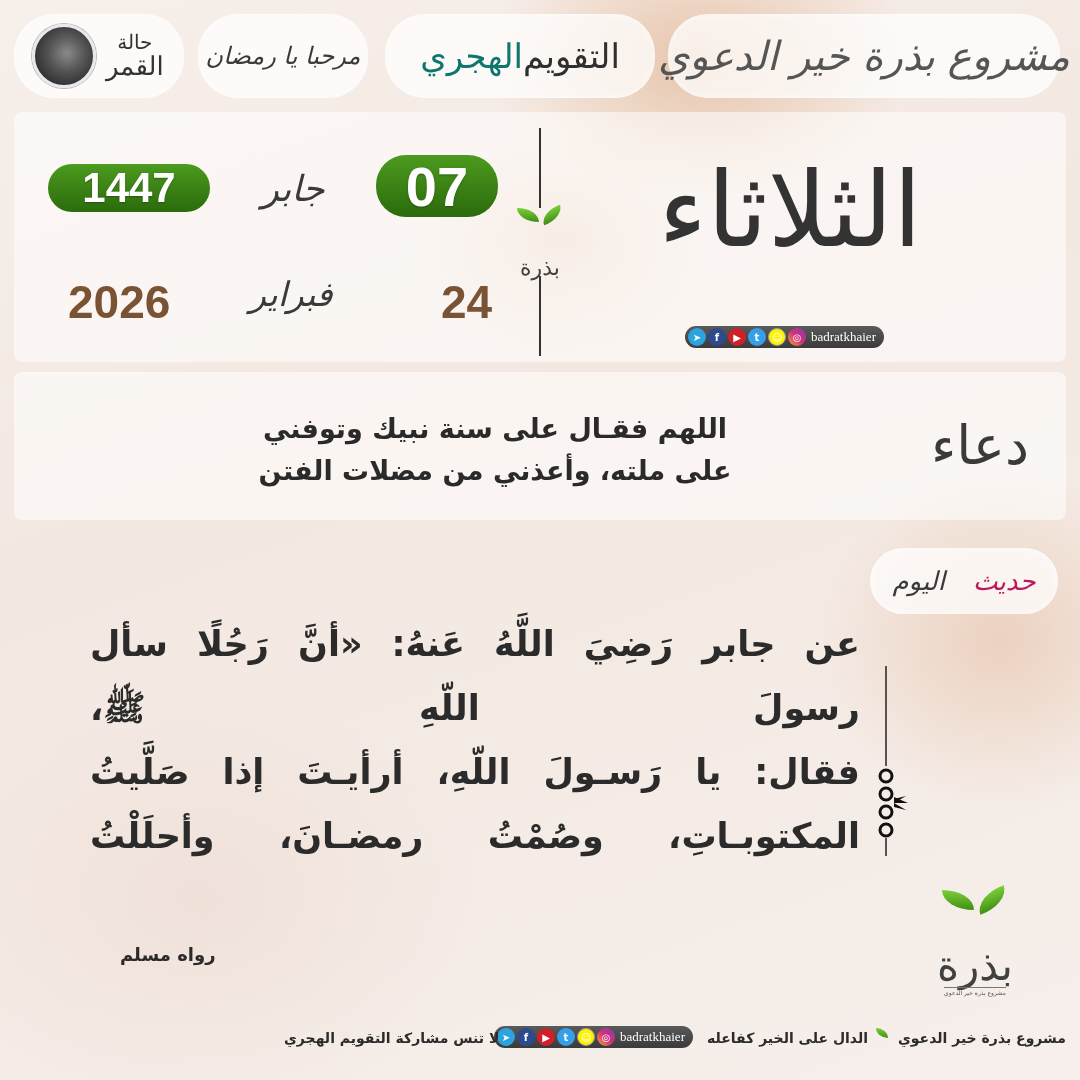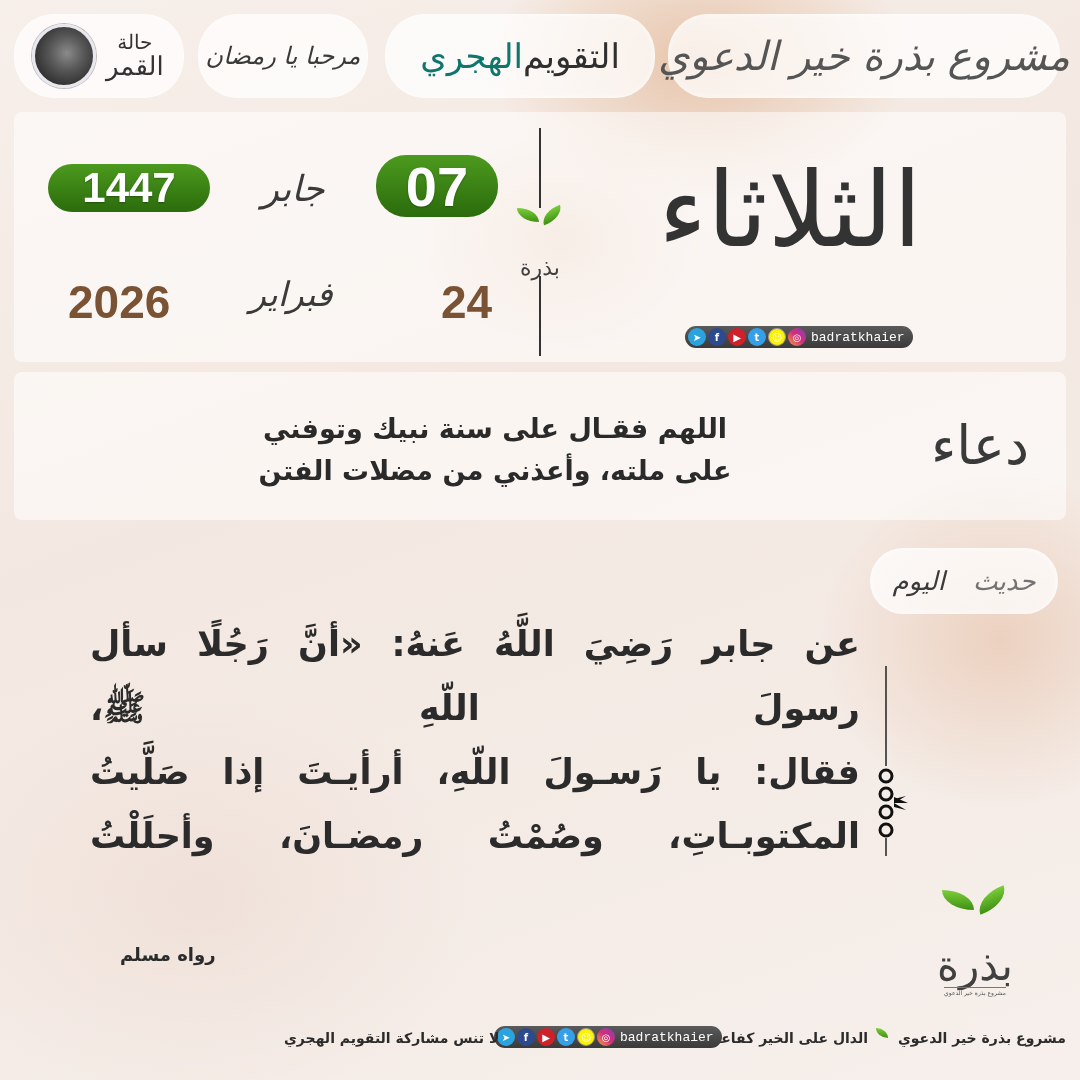--- a/index.html
+++ b/index.html
@@ -59,21 +59,21 @@
     display: flex; align-items: center; gap: 2px;
     background: linear-gradient(#5a5a5a, #3a3a3a);
     border-radius: 14px; padding: 2px 8px 2px 3px;
     direction: ltr; height: 22px;
   }
   .social .ic {
     width: 18px; height: 18px; border-radius: 50%;
     display: flex; align-items: center; justify-content: center;
     font-size: 10px; color: #fff; font-family: "DejaVu Sans", sans-serif; font-weight: bold;
   }
-  .social .handle { color: #fff; font-family: Liberation Mono, monospace; font-size: 13px; margin-left: 3px; }
+  .social .handle { color: #fff; font-family: Liberation Serif, serif; font-size: 13px; margin-left: 3px; }
   .ic.tg { background: #2aa3de; } .ic.fb { background: #2d4a8e; } .ic.yt { background: #d0202a; }
   .ic.tw { background: #35a0e8; } .ic.sc { background: #fff200; color:#fff; border:1px solid #999;} .ic.ig { background: linear-gradient(45deg,#f7a23c,#d0307a,#8a3ab9); }
 
   .divider-v { position: absolute; width: 2px; background: #333; }
   .green-badge {
     position: absolute;
     background: linear-gradient(#4c9a1e, #2b6b0c);
     border-radius: 30px;
     color: #fff; font-family: "Liberation Sans", sans-serif; font-weight: bold;
     display: flex; align-items: center; justify-content: center;
@@ -98,21 +98,21 @@
   .logo .sub { font-size: 6px; color: #555; border-top: 1px solid #777; padding-top: 1px; }
 
   
   #dua-panel { left: 14px; top: 372px; width: 1052px; height: 148px; }
   #dua-title { left: 920px; top: 395px; width: 120px; height: 100px; font-size: 54px; display:flex; align-items:center; justify-content:center; }
   #dua-text { left: 250px; top: 408px; width: 490px; text-align: center; font-family: "DejaVu Sans", sans-serif; font-weight: bold; font-size: 27px; line-height: 42px; color: #2a2a2a; }
 
   
   #hadith-pill { left: 870px; top: 548px; width: 188px; height: 66px; }
   #hadith-pill .calli { font-size: 26px; font-style: italic; }
-  #hadith-pill .g { color: #737373; margin-left: 28px; }
+  #hadith-pill .g { color: #be185d; margin-left: 28px; }
   #hadith-text {
     left: 90px; top: 612px; width: 770px;
     font-family: "DejaVu Sans", sans-serif; font-weight: bold;
     font-size: 35px; line-height: 64px; color: #2b2b2b;
     text-align: justify; text-align-last: justify;
   }
   #hadith-text .line { display: block; }
   #hadith-source { left: 120px; top: 944px; font-family: "DejaVu Sans", sans-serif; font-weight: bold; font-size: 18px; color: #2b2b2b; }
   #ornament { left: 876px; top: 666px; width: 36px; height: 190px; }
   .foot-text { position: absolute; font-family: "DejaVu Sans", sans-serif; font-weight: bold; font-size: 14px; color: #2b2b2b; top: 1030px; white-space: nowrap; }

